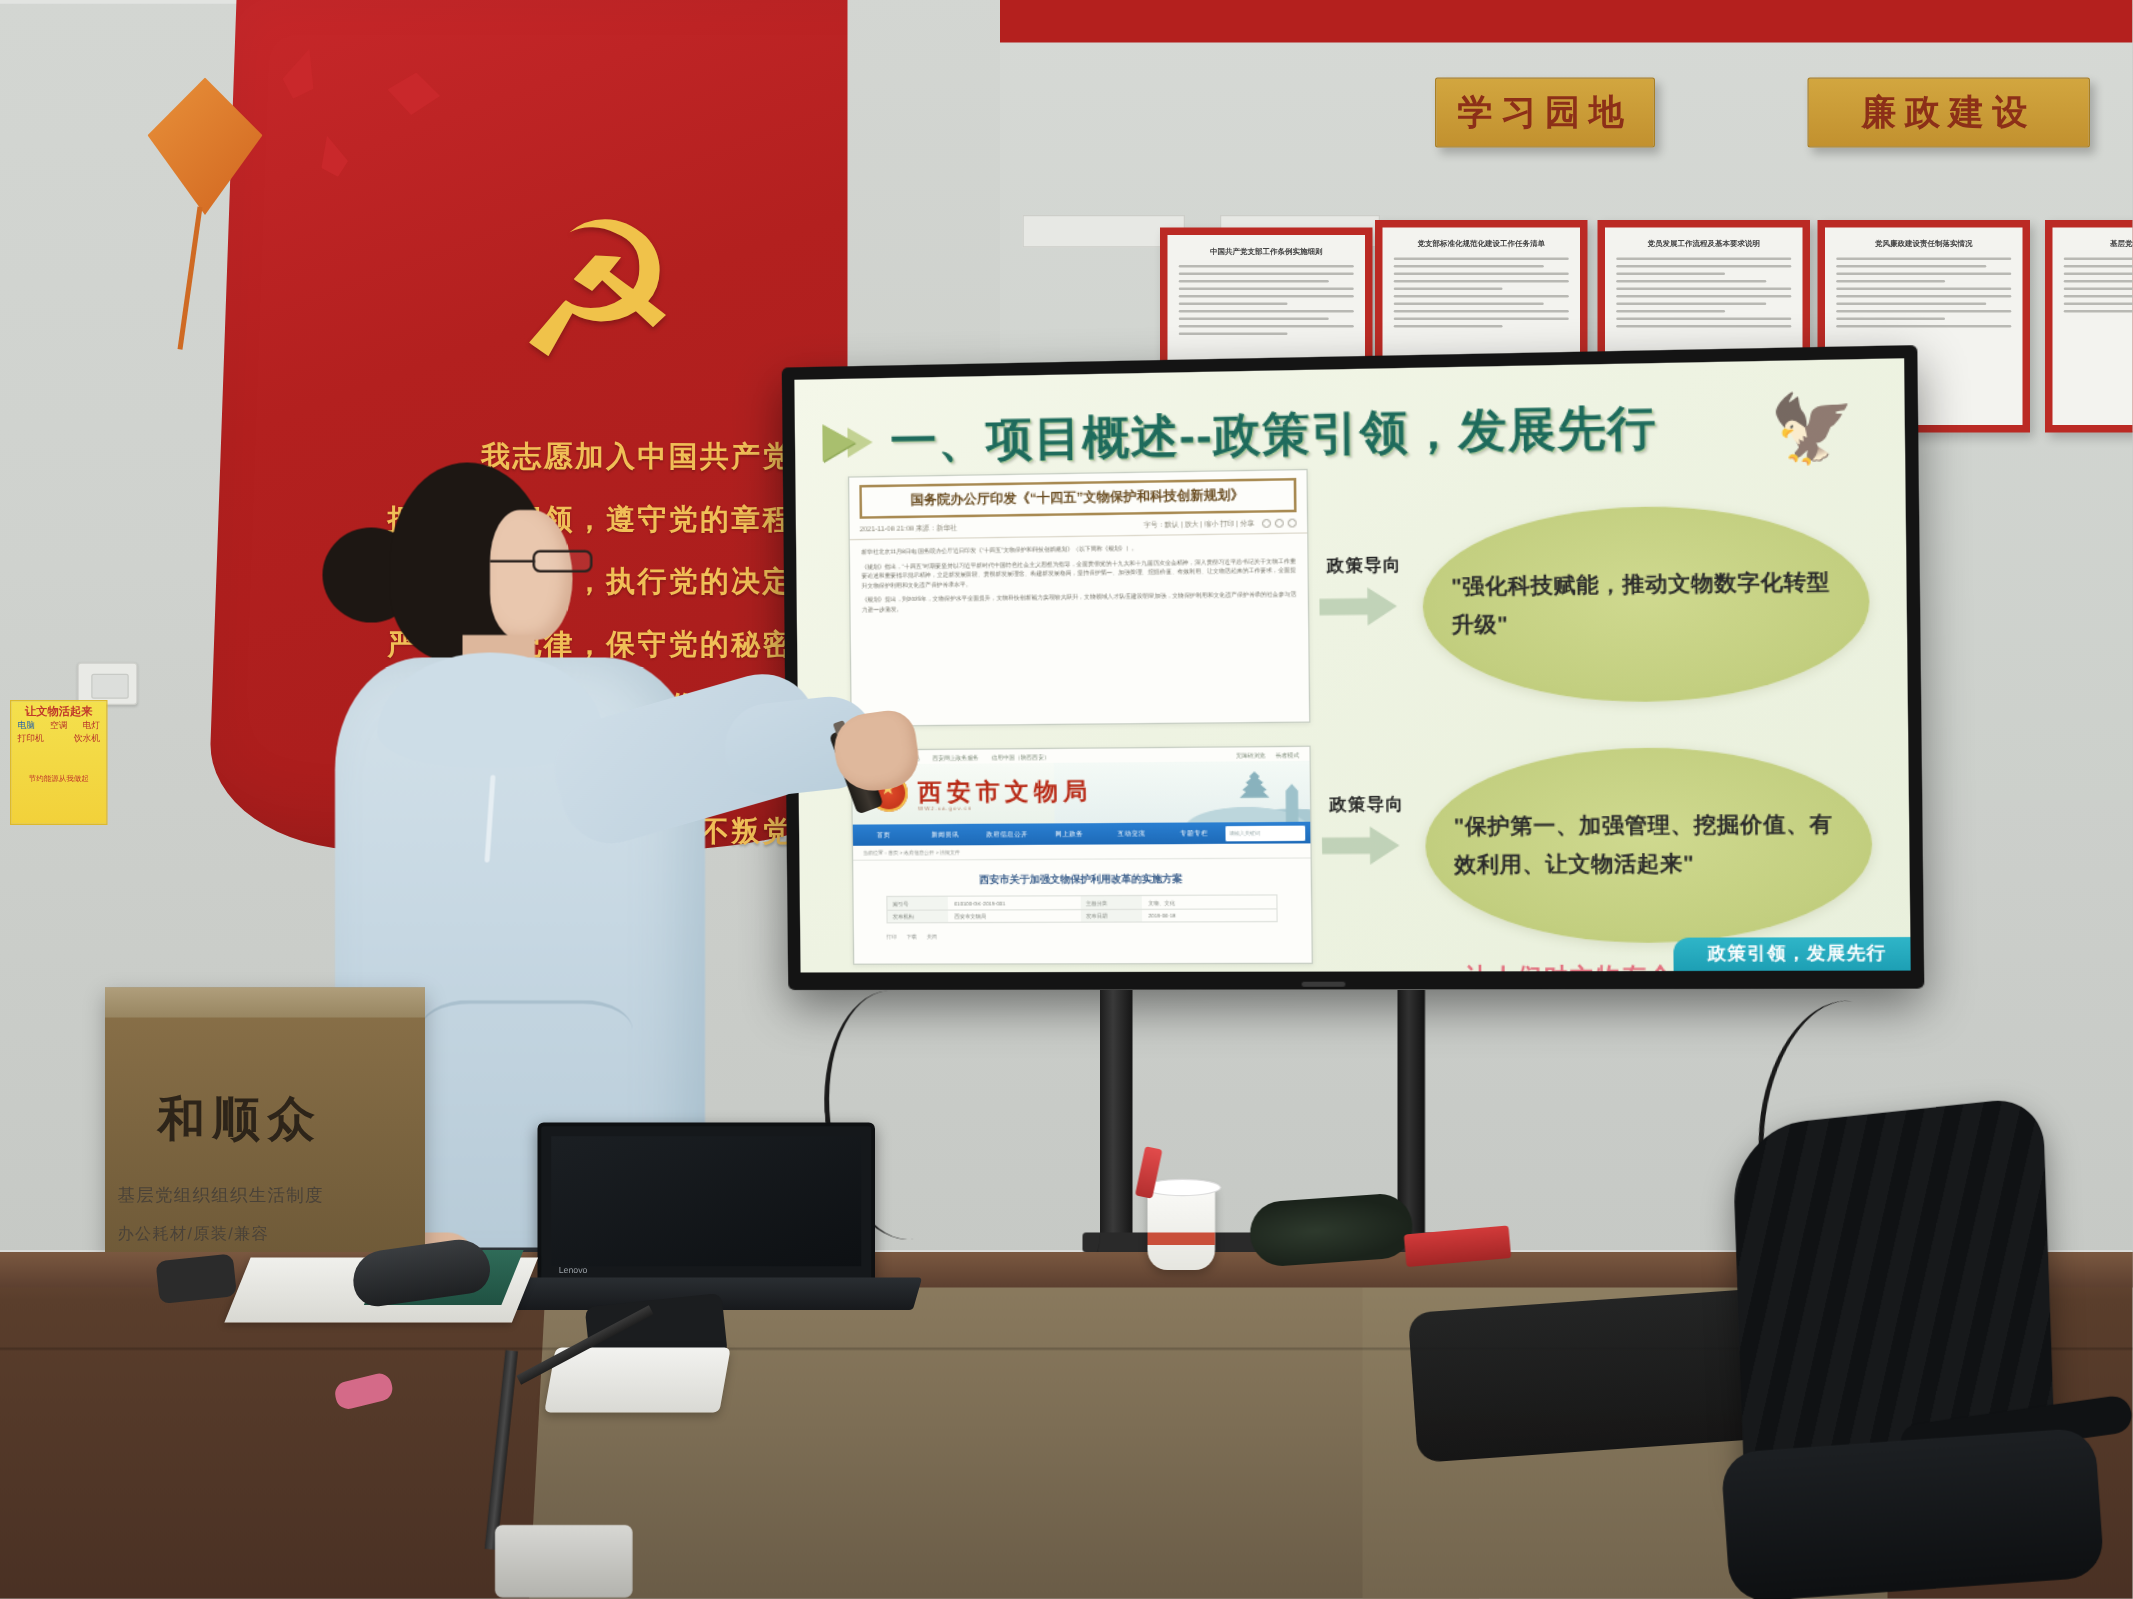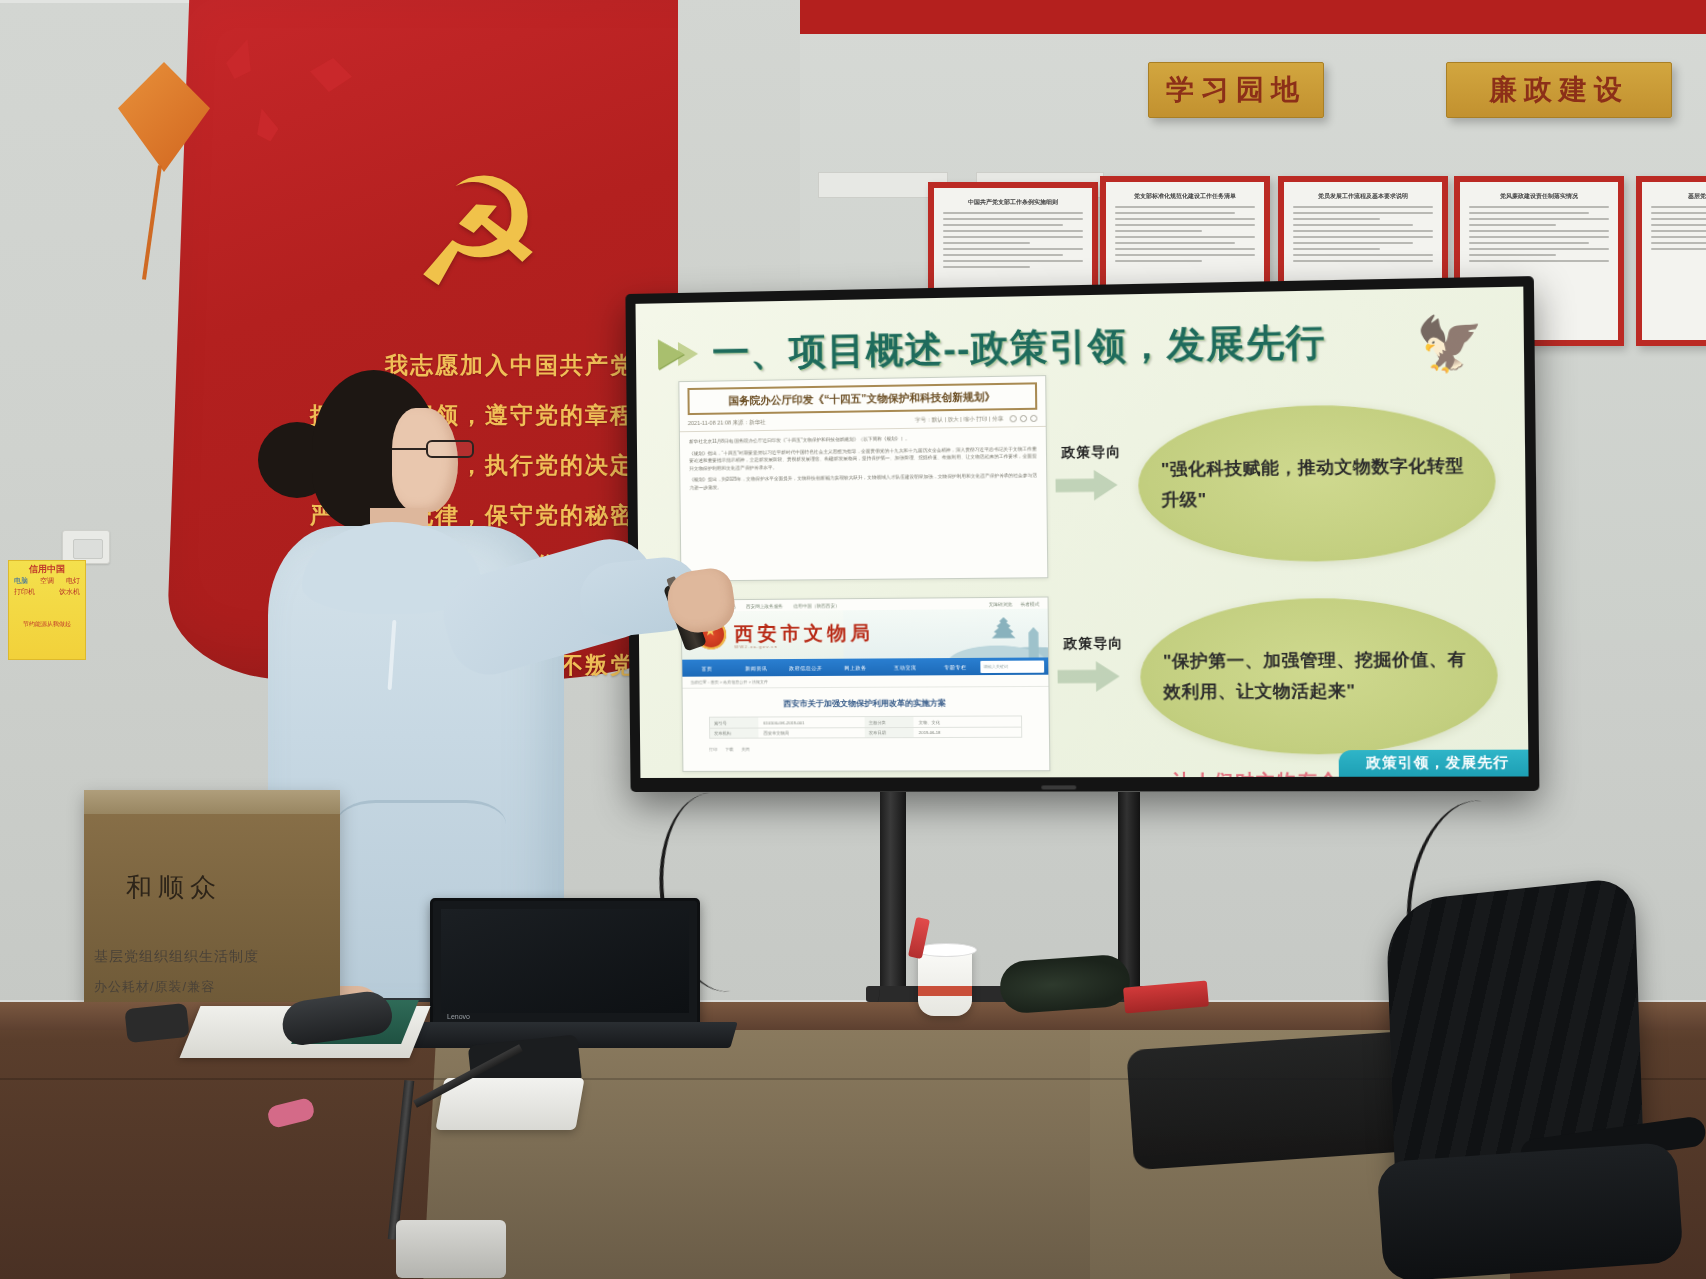--- a/index.html
+++ b/index.html
@@ -615,21 +615,21 @@
     <div>拥护党的纲领，遵守党的章程，</div>
     <div>履行党员义务，执行党的决定，</div>
     <div>严守党的纪律，保守党的秘密，</div>
     <div>对党忠诚，积极工作，为共产</div>
     <div>主义奋斗终身，随时准备为党</div>
     <div>和人民牺牲一切，永不叛党。</div>
   </div>
 
   <div class="switch-plate"></div>
   <div class="mini-poster">
-    <div class="mp-t">信用中国</div>
+    <div class="mp-t">让文物活起来</div>
     <div class="mp-row">
         <span class="mp-blue">电脑</span>
         <span>空调</span>
         <span>电灯</span>
       </div>
     <div class="mp-row">
         <span>打印机</span>
         <span>饮水机</span>
       </div>
     <div style="margin-top:22px;font-size:6px;color:#c0392b">节约能源从我做起</div>
@@ -854,21 +854,21 @@
     <div class="hand"></div>
     <div class="leg"></div>
     <div class="hand2"></div>
   </div>
 
   <div style="position:absolute; left:84px; top:790px; width:256px; height:215px;
               background:linear-gradient(180deg,#8a7149,#6f5a38);
               box-shadow:0 6px 16px rgba(0,0,0,.25);">
     <div style="position:absolute;left:0;top:0;width:256px;height:24px;
                 background:linear-gradient(180deg,#b6a684,#9b8a66);opacity:.85"></div>
-    <div style="position:absolute;left:42px;top:80px;font-size:26px;font-weight:400;
+    <div style="position:absolute;left:42px;top:80px;font-size:38px;font-weight:700;
                 color:#2d2419;letter-spacing:6px;white-space:nowrap;">和顺众</div>
   </div>
   <div style="position:absolute;left:94px;top:948px;font-size:14px;color:#4a4238;letter-spacing:1px;white-space:nowrap;">基层党组织组织生活制度</div>
   <div style="position:absolute;left:94px;top:978px;font-size:13px;color:#4a4238;letter-spacing:1px;white-space:nowrap;">办公耗材/原装/兼容</div>
 
   <div class="desk"></div>
   <div class="desk-surface-light"></div>
   <div class="desk-surface-light2"></div>
   <div class="desk-top"></div>
   <div class="desk-edge-line"></div>

